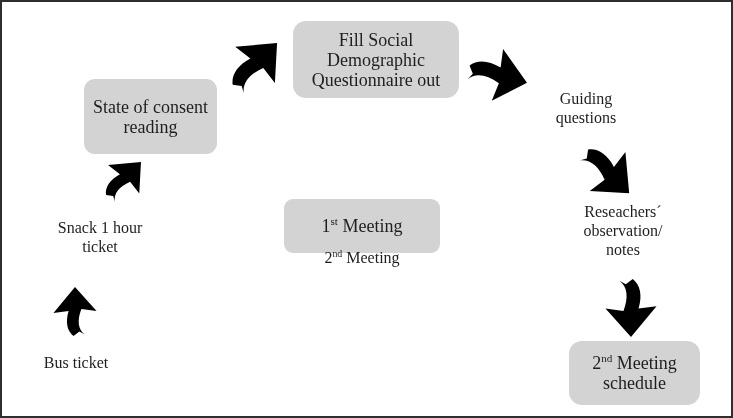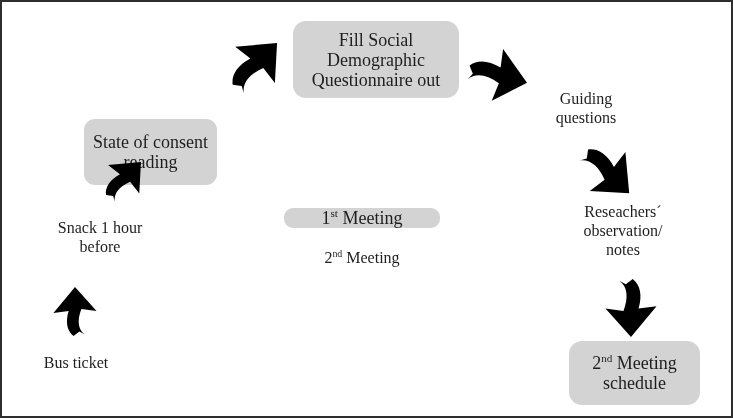--- a/index.html
+++ b/index.html
@@ -38,22 +38,22 @@
   sup{
     font-size:62%;
     line-height:0;
     vertical-align:super;
     letter-spacing:0;
   }
   .arrow{position:absolute;}
   .arrow svg{display:block;width:100%;height:100%;overflow:visible;}
 
   #box-fill-social{left:291px;top:19px;width:166px;height:77px;}
-  #box-state-consent{left:82px;top:77px;width:133px;height:66px;border-radius:11px;margin-top:40px;}
-  #box-first-meeting{left:282px;top:206px;width:156px;height:20px;border-radius:9px;}
+  #box-state-consent{left:82px;top:77px;width:133px;height:75px;border-radius:11px;}
+  #box-first-meeting{left:282px;top:197px;width:156px;height:54px;border-radius:9px;}
   #box-second-meeting-schedule{left:567px;top:339px;width:131px;height:64px;}
 
   #label-guiding{left:532px;top:87px;width:104px;}
   #label-reseachers{left:570px;top:200px;width:102px;}
   #label-second-meeting{left:300px;top:246px;width:120px;}
   #label-snack{left:45px;top:216px;width:106px;}
   #label-bus{left:27px;top:343px;width:94px;margin-top:8px;}
 
   #arrow-state-to-fill{left:223px;top:31px;width:61px;height:63px;transform:rotate(225deg);}
   #arrow-snack-to-state{left:98px;top:153px;width:48px;height:48px;transform:rotate(225deg);}
@@ -105,21 +105,21 @@
     <div>observation/</div>
     <div>notes</div>
   </div>
 
   <div class="label" id="label-second-meeting">
     <div><span>2</span><sup>nd</sup><span> Meeting</span></div>
   </div>
 
   <div class="label" id="label-snack">
     <div>Snack 1 hour</div>
-    <div>before</div>
+    <div>ticket</div>
   </div>
 
   <div class="label" id="label-bus">
     <div>Bus ticket</div>
   </div>
 
   <div class="arrow arrow-light" id="arrow-state-to-fill">
     <svg viewBox="0 0 100 100">
         <use href="#bent-arrow"></use>
       </svg>

